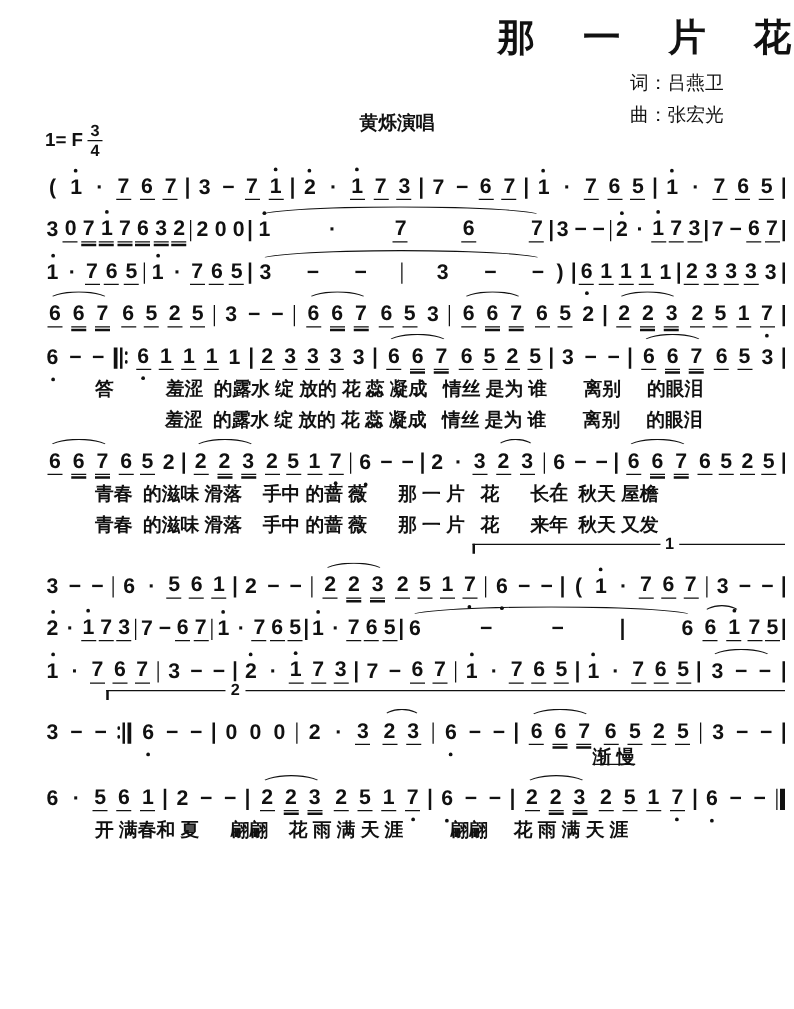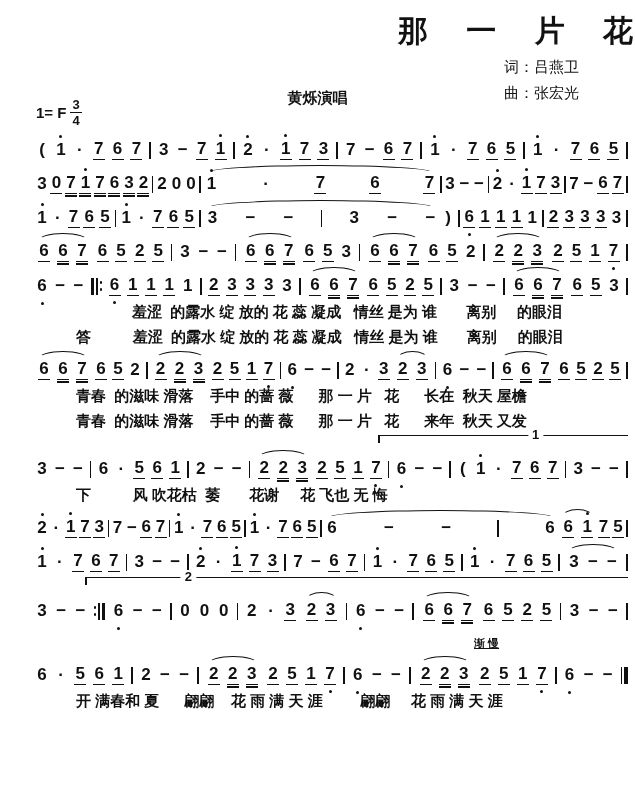--- a/index.html
+++ b/index.html
@@ -48,21 +48,21 @@
   .slur::before{
     content:"";position:absolute;top:-8px;left:2px;right:2px;height:7px;
     border:1.3px solid transparent;border-top:1.3px solid #111;border-bottom:none;
     border-radius:50% 50% 0 0 / 100% 100% 0 0;
   }
   .volta{position:absolute;top:2px;height:8px;border-top:1.6px solid #111;}
   .volta::before{content:"";position:absolute;left:0;top:-1px;width:1.6px;height:8px;background:#111;}
   .vlabel{position:absolute;top:-8px;transform:translateX(-50%);background:#fff;padding:0 4px;
     font-size:13px;font-weight:700;font-style:normal;line-height:14px;}
   .lyric{margin-top:6px;font-size:15px;font-weight:600;line-height:19px;white-space:pre;}
-  .tempo{margin-top:15px;font-size:11px;font-weight:600;white-space:pre;text-decoration:underline;}
+  .tempo{margin-top:0;font-size:15px;font-weight:600;white-space:pre;text-decoration:underline;}
 </style>
 </head>
 <body>
 
 <div class="title">那 一 片 花</div>
 
 <div class="header-sub">
   <div class="performer">黄烁演唱</div>
   <div class="credits">
     <div>词：吕燕卫</div>
@@ -341,22 +341,22 @@
           <span class="note u1 u2">6</span>
           <span class="note u1 u2">7</span>
         </span>
         <span class="note u1">6</span>
         <span class="note u1">5</span>
         <span class="note">3</span>
         <span class="barwrap">
           <i class="b-thin"></i>
         </span>
       </div>
+      <div class="lyric" style="padding-left: 40px;">答          羞涩  的露水 绽 放的 花 蕊 凝成   情丝 是为 谁       离别     的眼泪</div>
       <div class="lyric" style="padding-left: 96px;">羞涩  的露水 绽 放的 花 蕊 凝成   情丝 是为 谁       离别     的眼泪</div>
-      <div class="lyric" style="padding-left: 40px;">答          羞涩  的露水 绽 放的 花 蕊 凝成   情丝 是为 谁       离别     的眼泪</div>
     </div>
     <div class="system">
       <div class="notes">
         <span class="slur">
           <span class="note u1">6</span>
           <span class="note u1 u2">6</span>
           <span class="note u1 u2">7</span>
         </span>
         <span class="note u1">6</span>
         <span class="note u1">5</span>
@@ -466,21 +466,20 @@
         <span class="barwrap">
           <i class="b-thin"></i>
         </span>
         <span class="note">3</span>
         <span class="note">−</span>
         <span class="note">−</span>
         <span class="barwrap">
           <i class="b-thin"></i>
         </span>
       </div>
-      <div class="lyric" style="padding-left: 40px;">下          风 吹花枯  萎       花谢     花 飞也 无 悔</div>
     </div>
     <div class="system">
       <div class="notes">
         <span class="note">2<i class="dot hi"></i></span>
         <span class="note">·</span>
         <span class="note u1">1<i class="dot hi"></i></span>
         <span class="note u1">7</span>
         <span class="note u1">3</span>
         <span class="barwrap">
           <i class="b-thin"></i>

